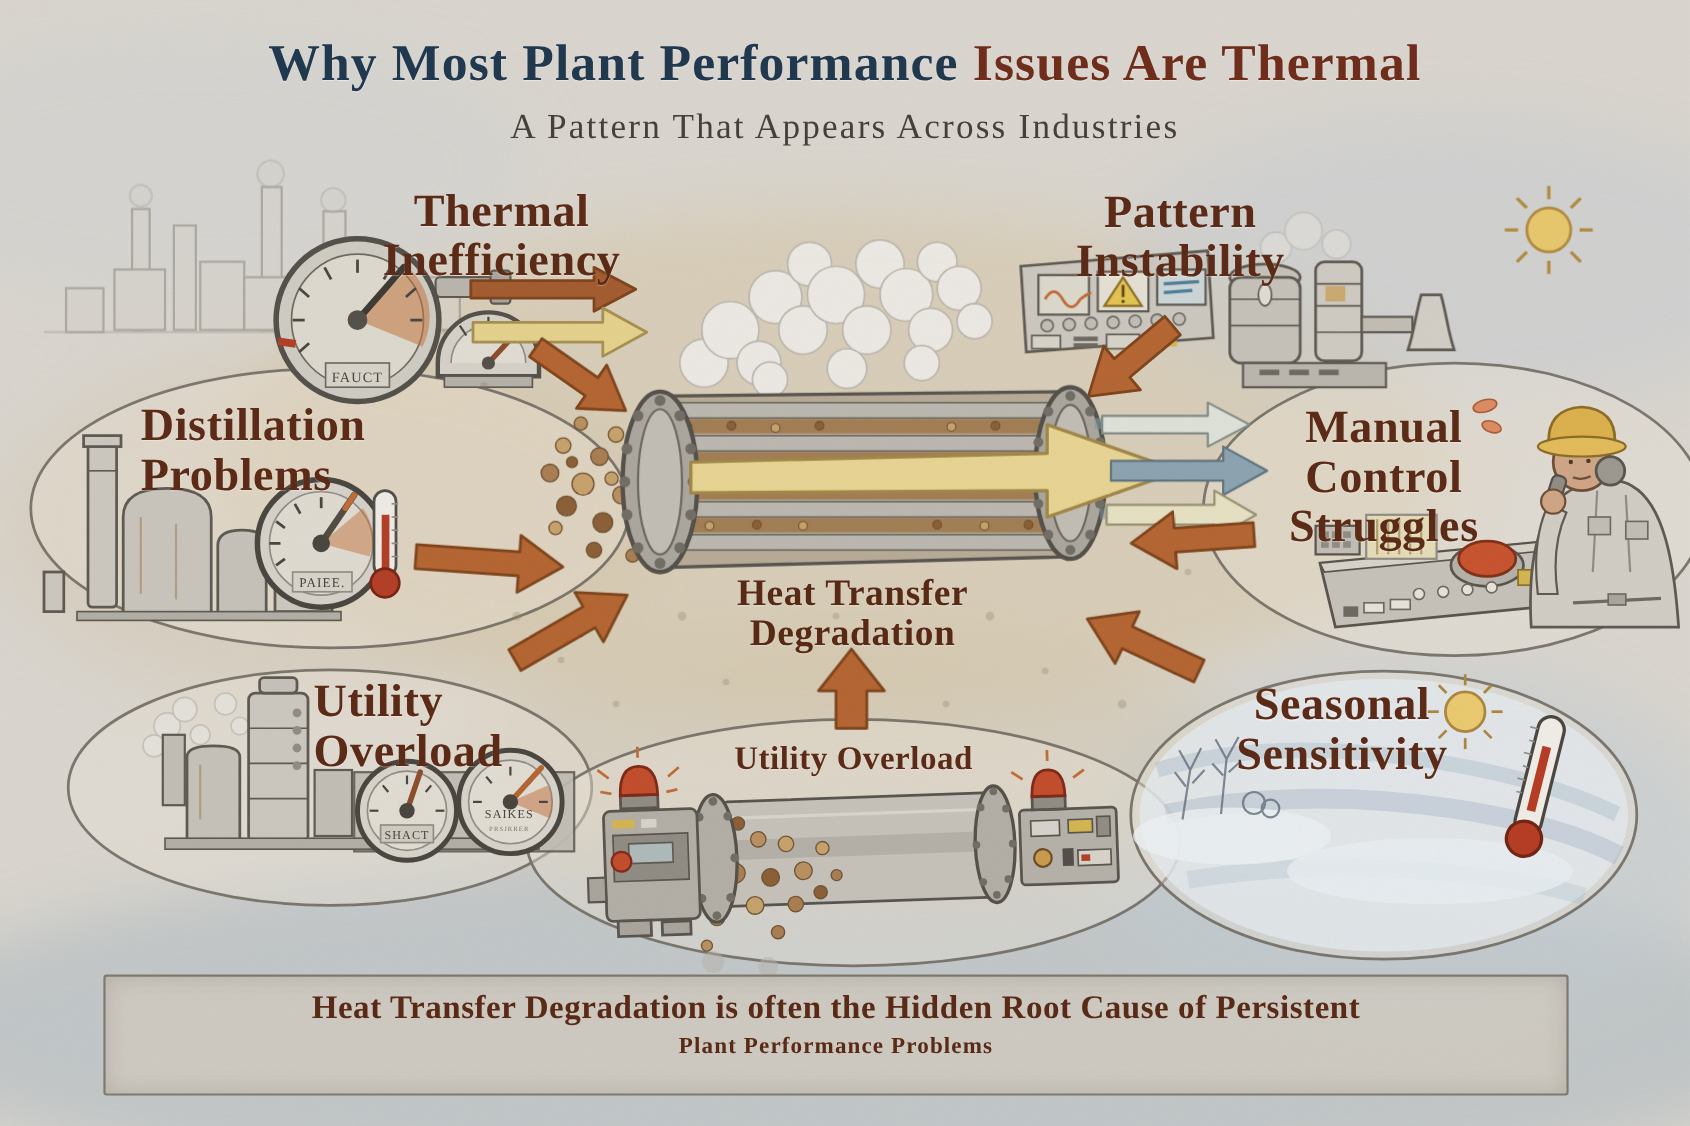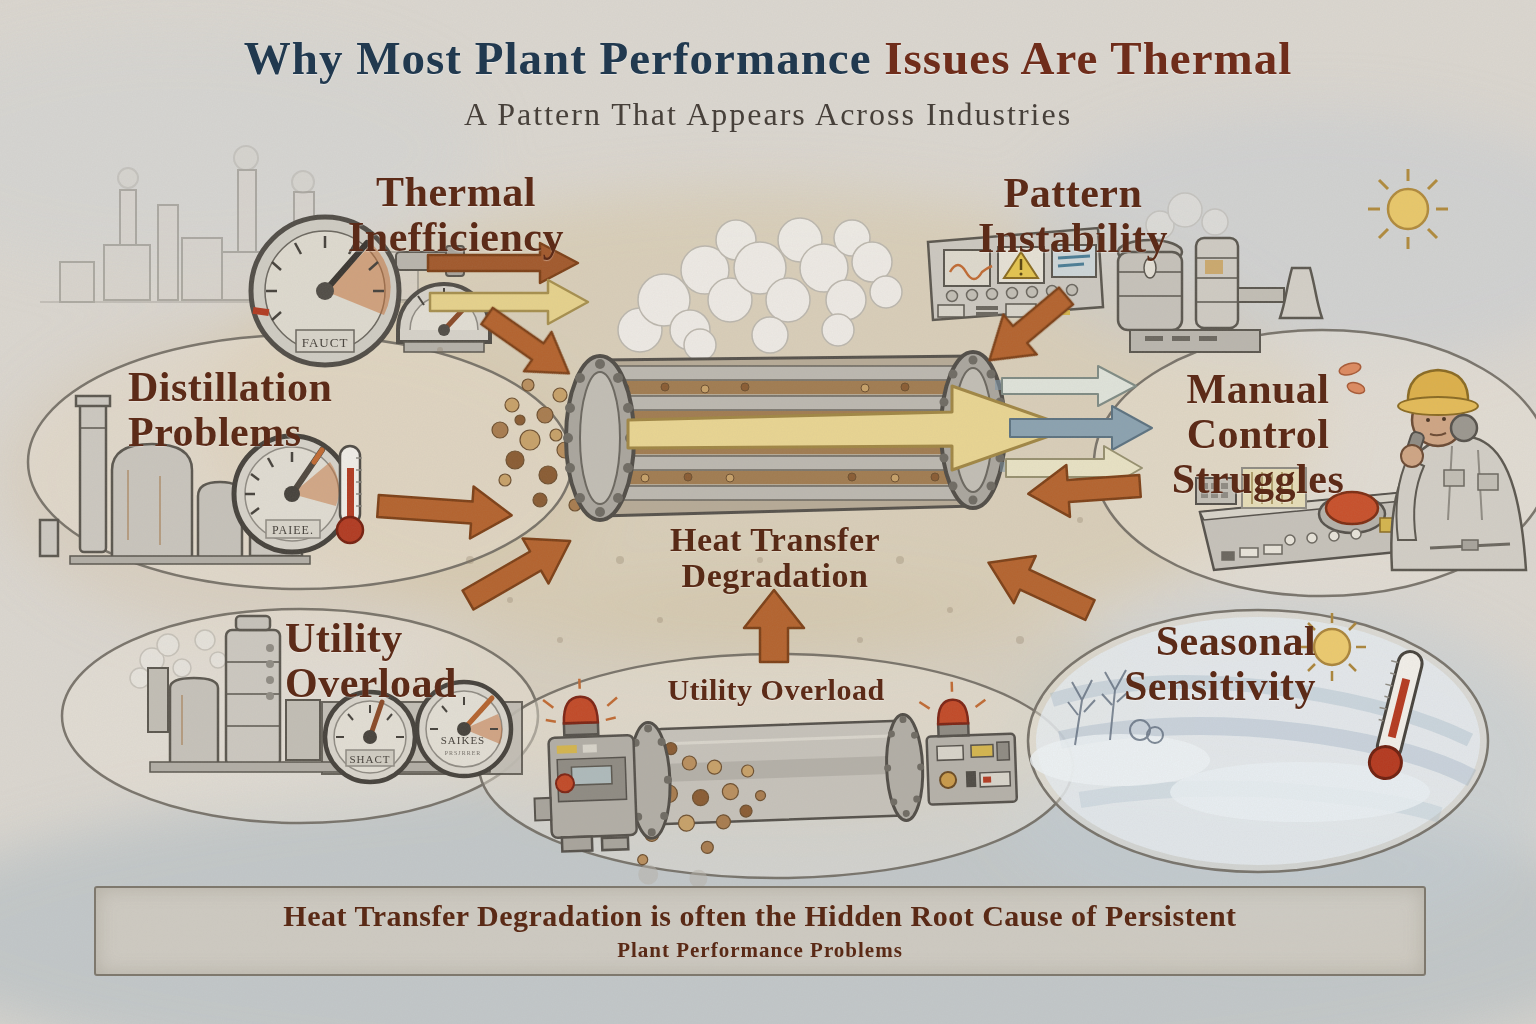--- a/index.html
+++ b/index.html
@@ -26,21 +26,21 @@
   .cause{
     font-size:42px;font-weight:700;color:#5c2b18;letter-spacing:.5px;
     text-shadow:0 1px 1px rgba(255,255,255,.35);
   }
   .left-al{text-align:left;}
   .center-label{
     top:522px;left:775px;font-size:34px;font-weight:700;color:#582a16;
     letter-spacing:.5px;text-shadow:0 1px 1px rgba(255,255,255,.3);font-family:Liberation Serif, serif;
   }
   .banner{
-    position:absolute;left:94px;top:886px;width:1332px;height:90px;
+    position:absolute;left:94px;top:886px;width:1332px;height:110px;
     box-sizing:border-box;border:2.5px solid #7e786d;border-radius:3px;
     background:rgba(213,203,185,.55);
     box-shadow:inset 0 0 20px rgba(120,110,95,.28);
     text-align:center;
   }
   .banner-l1{margin-top:11px;font-size:30px;font-weight:700;color:#5a2a16;letter-spacing:.5px;}
   .banner-l2{margin-top:5px;font-size:21px;font-weight:700;color:#5a2a16;letter-spacing:1px;}
   .gtext{font-family:"Liberation Serif",serif;fill:#46413b;letter-spacing:1px;}
 </style>
 </head>
@@ -649,21 +649,21 @@
 <div class="txt cause centered" style="left:1073px;top:171px;">Pattern
 Instability</div>
 <div class="txt cause centered" style="left:1258px;top:367px;">Manual
 Control
 Struggles</div>
 <div class="txt cause left-al" style="left:128px;top:365px;">Distillation
 Problems</div>
 <div class="txt cause left-al" style="left:285px;top:616px;">Utility
 Overload</div>
 <div class="txt cause centered" style="left:776px;top:674px;font-size:30px;">Utility Overload</div>
-<div class="txt cause centered" style="left:1220px;top:619px;text-align:right;">Seasonal
+<div class="txt cause centered" style="left:1220px;top:619px;">Seasonal
 Sensitivity</div>
 <div class="txt center-label centered">Heat Transfer
 Degradation</div>
 
 <div class="banner">
   <div class="banner-l1">Heat Transfer Degradation is often the Hidden Root Cause of Persistent</div>
   <div class="banner-l2">Plant Performance Problems</div>
 </div>
 
 </div>

